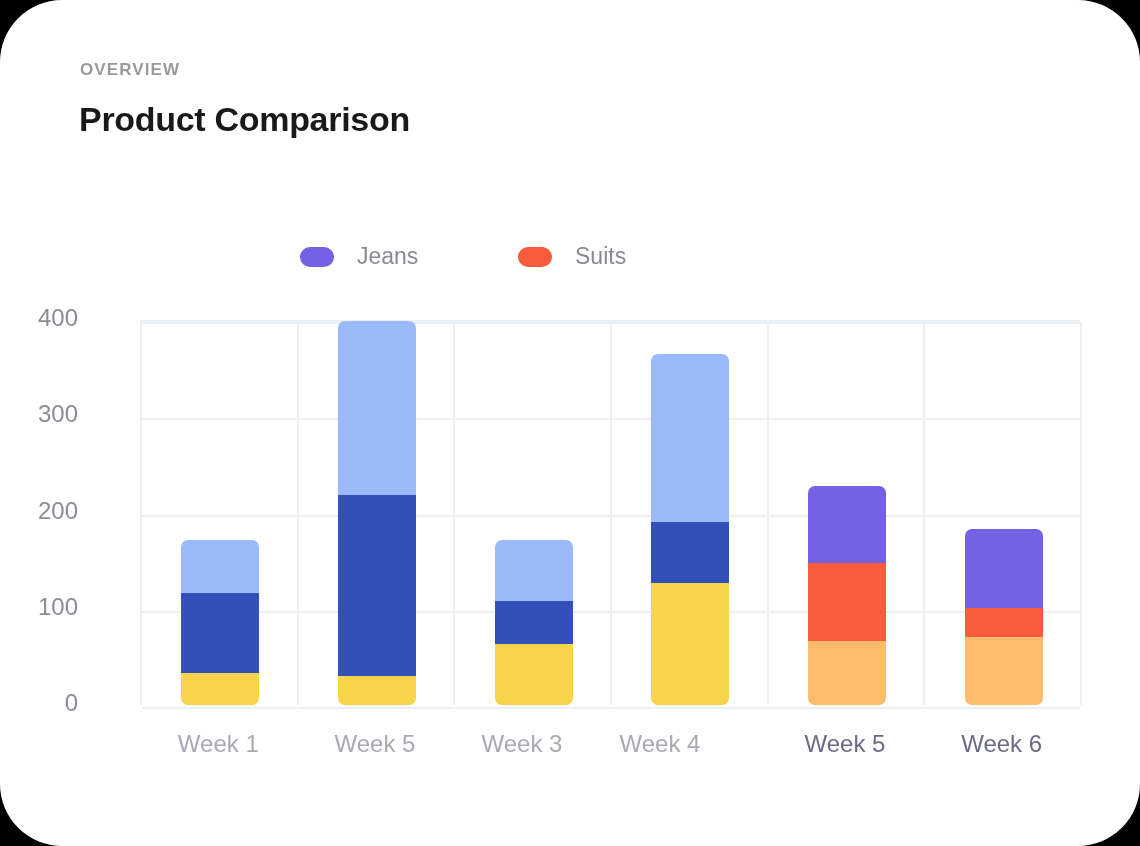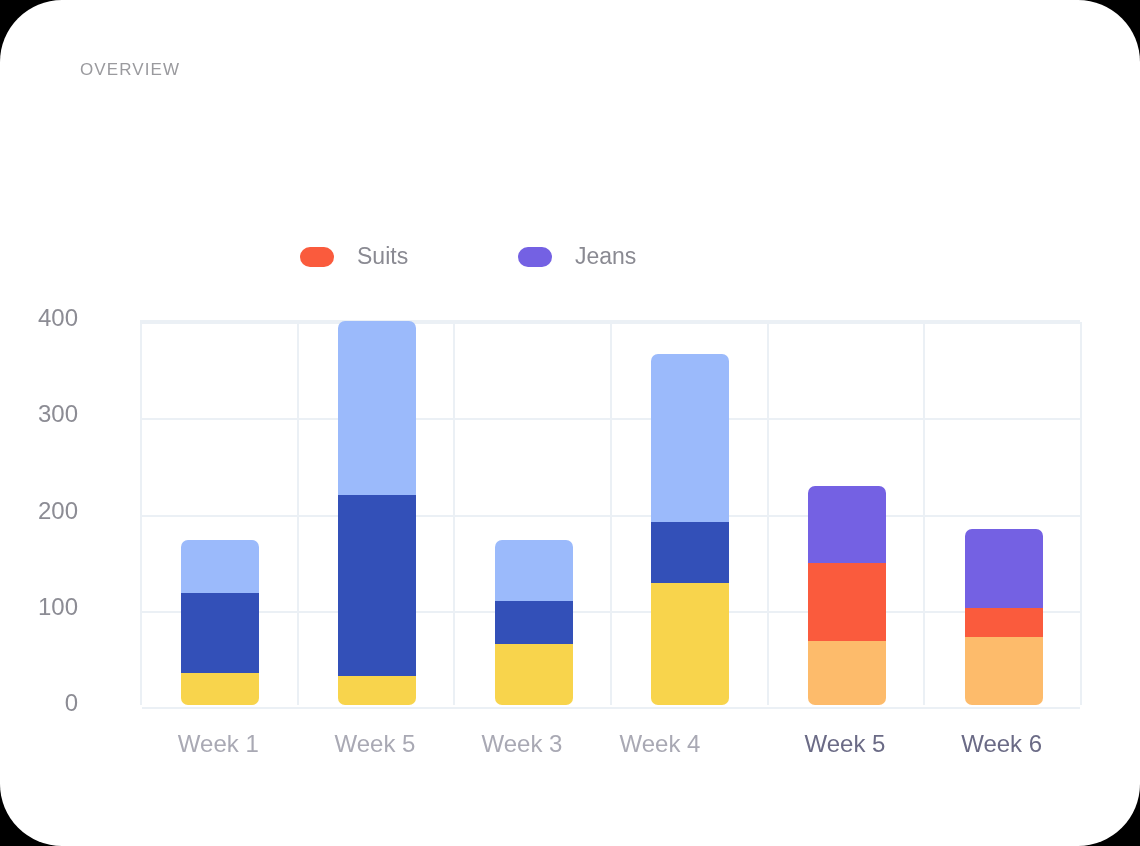--- a/index.html
+++ b/index.html
@@ -7,21 +7,21 @@
     width:1140px;height:846px;background:#000;
     font-family:"Liberation Sans","DejaVu Sans",sans-serif;
     overflow:hidden;
   }
   .card{
     position:absolute;left:0;top:0;width:1140px;height:846px;
     background:#ffffff;border-radius:62px;overflow:hidden;
   }
   .eyebrow{
     position:absolute;left:80px;top:60px;
-    font-size:17px;letter-spacing:1.1px;color:#9a9a9e;font-weight:400;
+    font-size:17px;letter-spacing:1.1px;color:#9a9a9e;font-weight:700;
   }
   .title{
     position:absolute;left:79px;top:100px;
     font-size:34px;font-weight:700;color:#191919;letter-spacing:-0.3px;
   }
   
   .legend{
     position:absolute;left:300px;top:243px;
     display:flex;align-items:center;gap:0px;
   }
@@ -59,29 +59,30 @@
     border-radius:7px;overflow:hidden;
   }
   .seg{width:100%;}
 </style>
 </head>
 <body>
 
 <div class="card">
 
   <div class="eyebrow">OVERVIEW</div>
+  <div class="title">Product Comparison</div>
 
   <div class="legend" id="legend-root">
       <div class="legend-item">
+        <span class="legend-swatch" style="background: rgb(116, 97, 227);"></span>
+        <span class="legend-label">Jeans</span>
+      </div>
+      <div class="legend-item">
         <span class="legend-swatch" style="background: rgb(250, 91, 61);"></span>
         <span class="legend-label">Suits</span>
-      </div>
-      <div class="legend-item">
-        <span class="legend-swatch" style="background: rgb(116, 97, 227);"></span>
-        <span class="legend-label">Jeans</span>
       </div>
     </div>
 
   <div id="yticks-root">
       <div class="ytick" style="top: 689px;">0</div>
       <div class="ytick" style="top: 592.75px;">100</div>
       <div class="ytick" style="top: 496.5px;">200</div>
       <div class="ytick" style="top: 400.25px;">300</div>
       <div class="ytick" style="top: 304px;">400</div>
     </div>

